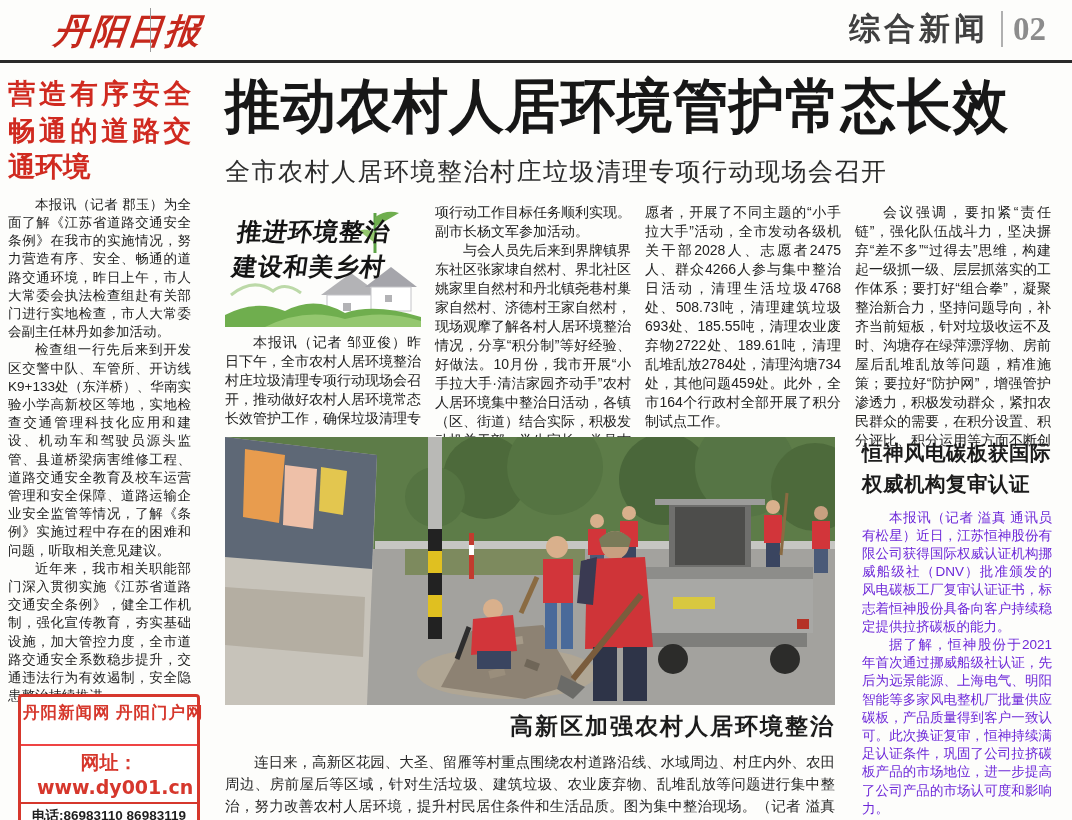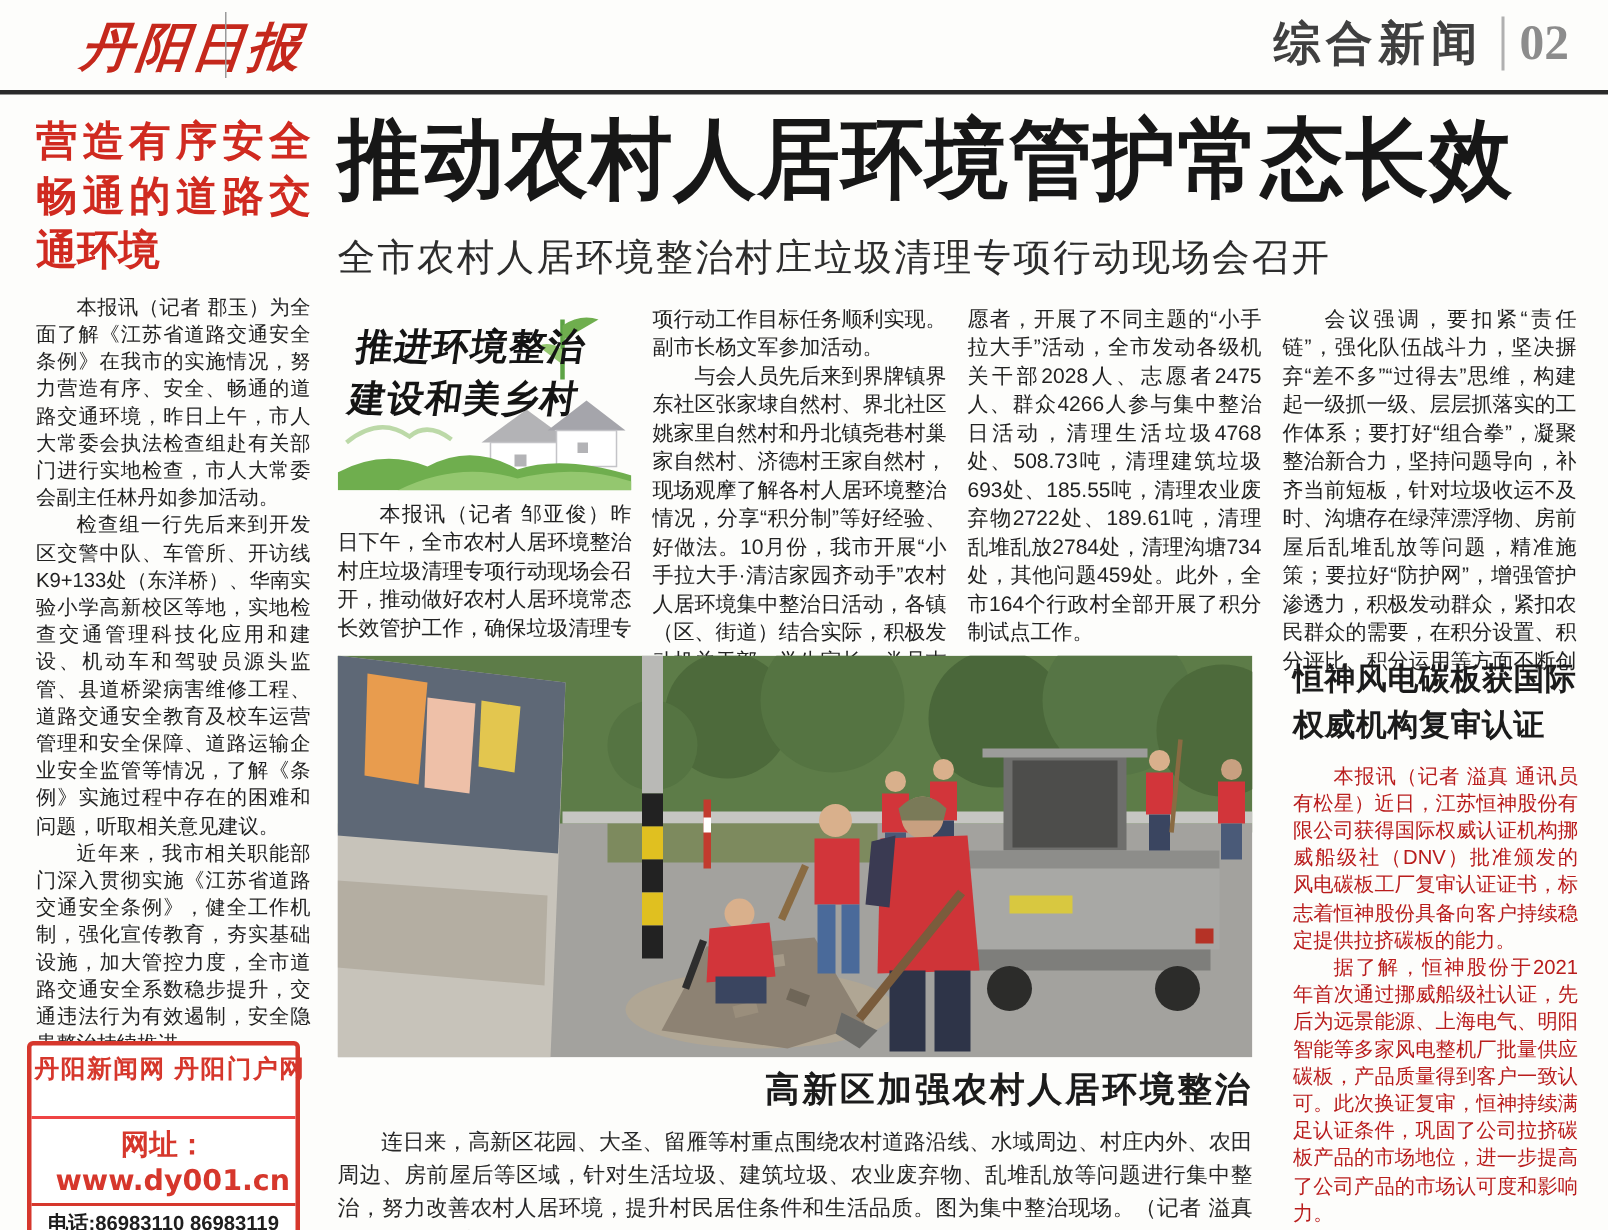--- a/index.html
+++ b/index.html
@@ -14,21 +14,21 @@
   .date-block { position:absolute; left:164px; top:9px; }
   .date-line { font-size:15px; font-weight:bold; color:#1e1e1e; letter-spacing:1px; }
   .staff-line { font-size:14px; color:#1e1e1e; margin-top:7px; letter-spacing:1px; }
   .section-block { position:absolute; right:26px; top:8px; display:flex; align-items:center; }
   .section-title { font-size:31px; font-weight:700; color:#404040; letter-spacing:4px;text-align:right; }
   .sec-div { width:2px; height:36px; background:#b0b0b0; margin:0 10px 0 12px; }
   .page-num { font-size:33px; font-weight:900; color:#8c8c8c; font-family:Liberation Serif, serif; }
   .header-rule { position:absolute; left:0; top:60px; width:1072px; height:3px; background:#2a2a2a; }
 
   
-  .left-col { position:absolute; left:24px; top:76px; width:183px; }
+  .left-col { position:absolute; left:8px; top:76px; width:183px; }
   .left-title { color:#d02a20; font-weight:900; font-size:27.5px; line-height:1.33; text-align:justify; }
   .left-body { margin-top:10px; }
   .left-body p { font-size:13.5px; line-height:18.2px; text-align:justify; text-indent:2em; color:#222; }
 
   .promo-box { position:absolute; left:18px; top:694px; width:182px; border:3px solid #d6372c;
     border-radius:4px; text-align:center; background:#fff; }
   .promo-sites { color:#d6372c; font-weight:900; font-size:16.5px; letter-spacing:1px; padding:5px 2px 20px;
     border-bottom:2px solid #ef4444; white-space:nowrap; }
   .promo-url { color:#d6372c; font-weight:900; font-size:19px; padding:4px 16px;
     border-bottom:2px solid #d6372c; font-family:"DejaVu Sans", sans-serif; }
@@ -53,21 +53,21 @@
 
   .caption { position:absolute; left:225px; top:711px; width:610px; }
   .caption-title { text-align:right; font-size:23px; font-weight:900; color:#1b1b1b; letter-spacing:2px; }
   .caption-text { margin-top:9px; font-size:14.5px; line-height:22px; text-align:justify;
     text-indent:2em; color:#272727; font-family:"DejaVu Serif", serif; }
 
   
   .right-art { position:absolute; left:862px; top:438px; width:190px; }
   .right-title { font-size:20.5px; font-weight:900; line-height:1.5; color:#1b1b1b; letter-spacing:0.5px; }
   .right-body { margin-top:9px; }
-  .right-body p { font-size:13.5px; line-height:18.2px; text-align:justify; text-indent:2em; color:#b91c1c; }
+  .right-body p { font-size:13.5px; line-height:18.2px; text-align:justify; text-indent:2em; color:#6d28d9; }
 </style>
 </head>
 <body>
 
 <div class="page">
 
   <div class="masthead">丹阳日报</div>
   <div class="hdr-div"></div>
   <div class="section-block">
     <span class="section-title">综合新闻</span>

